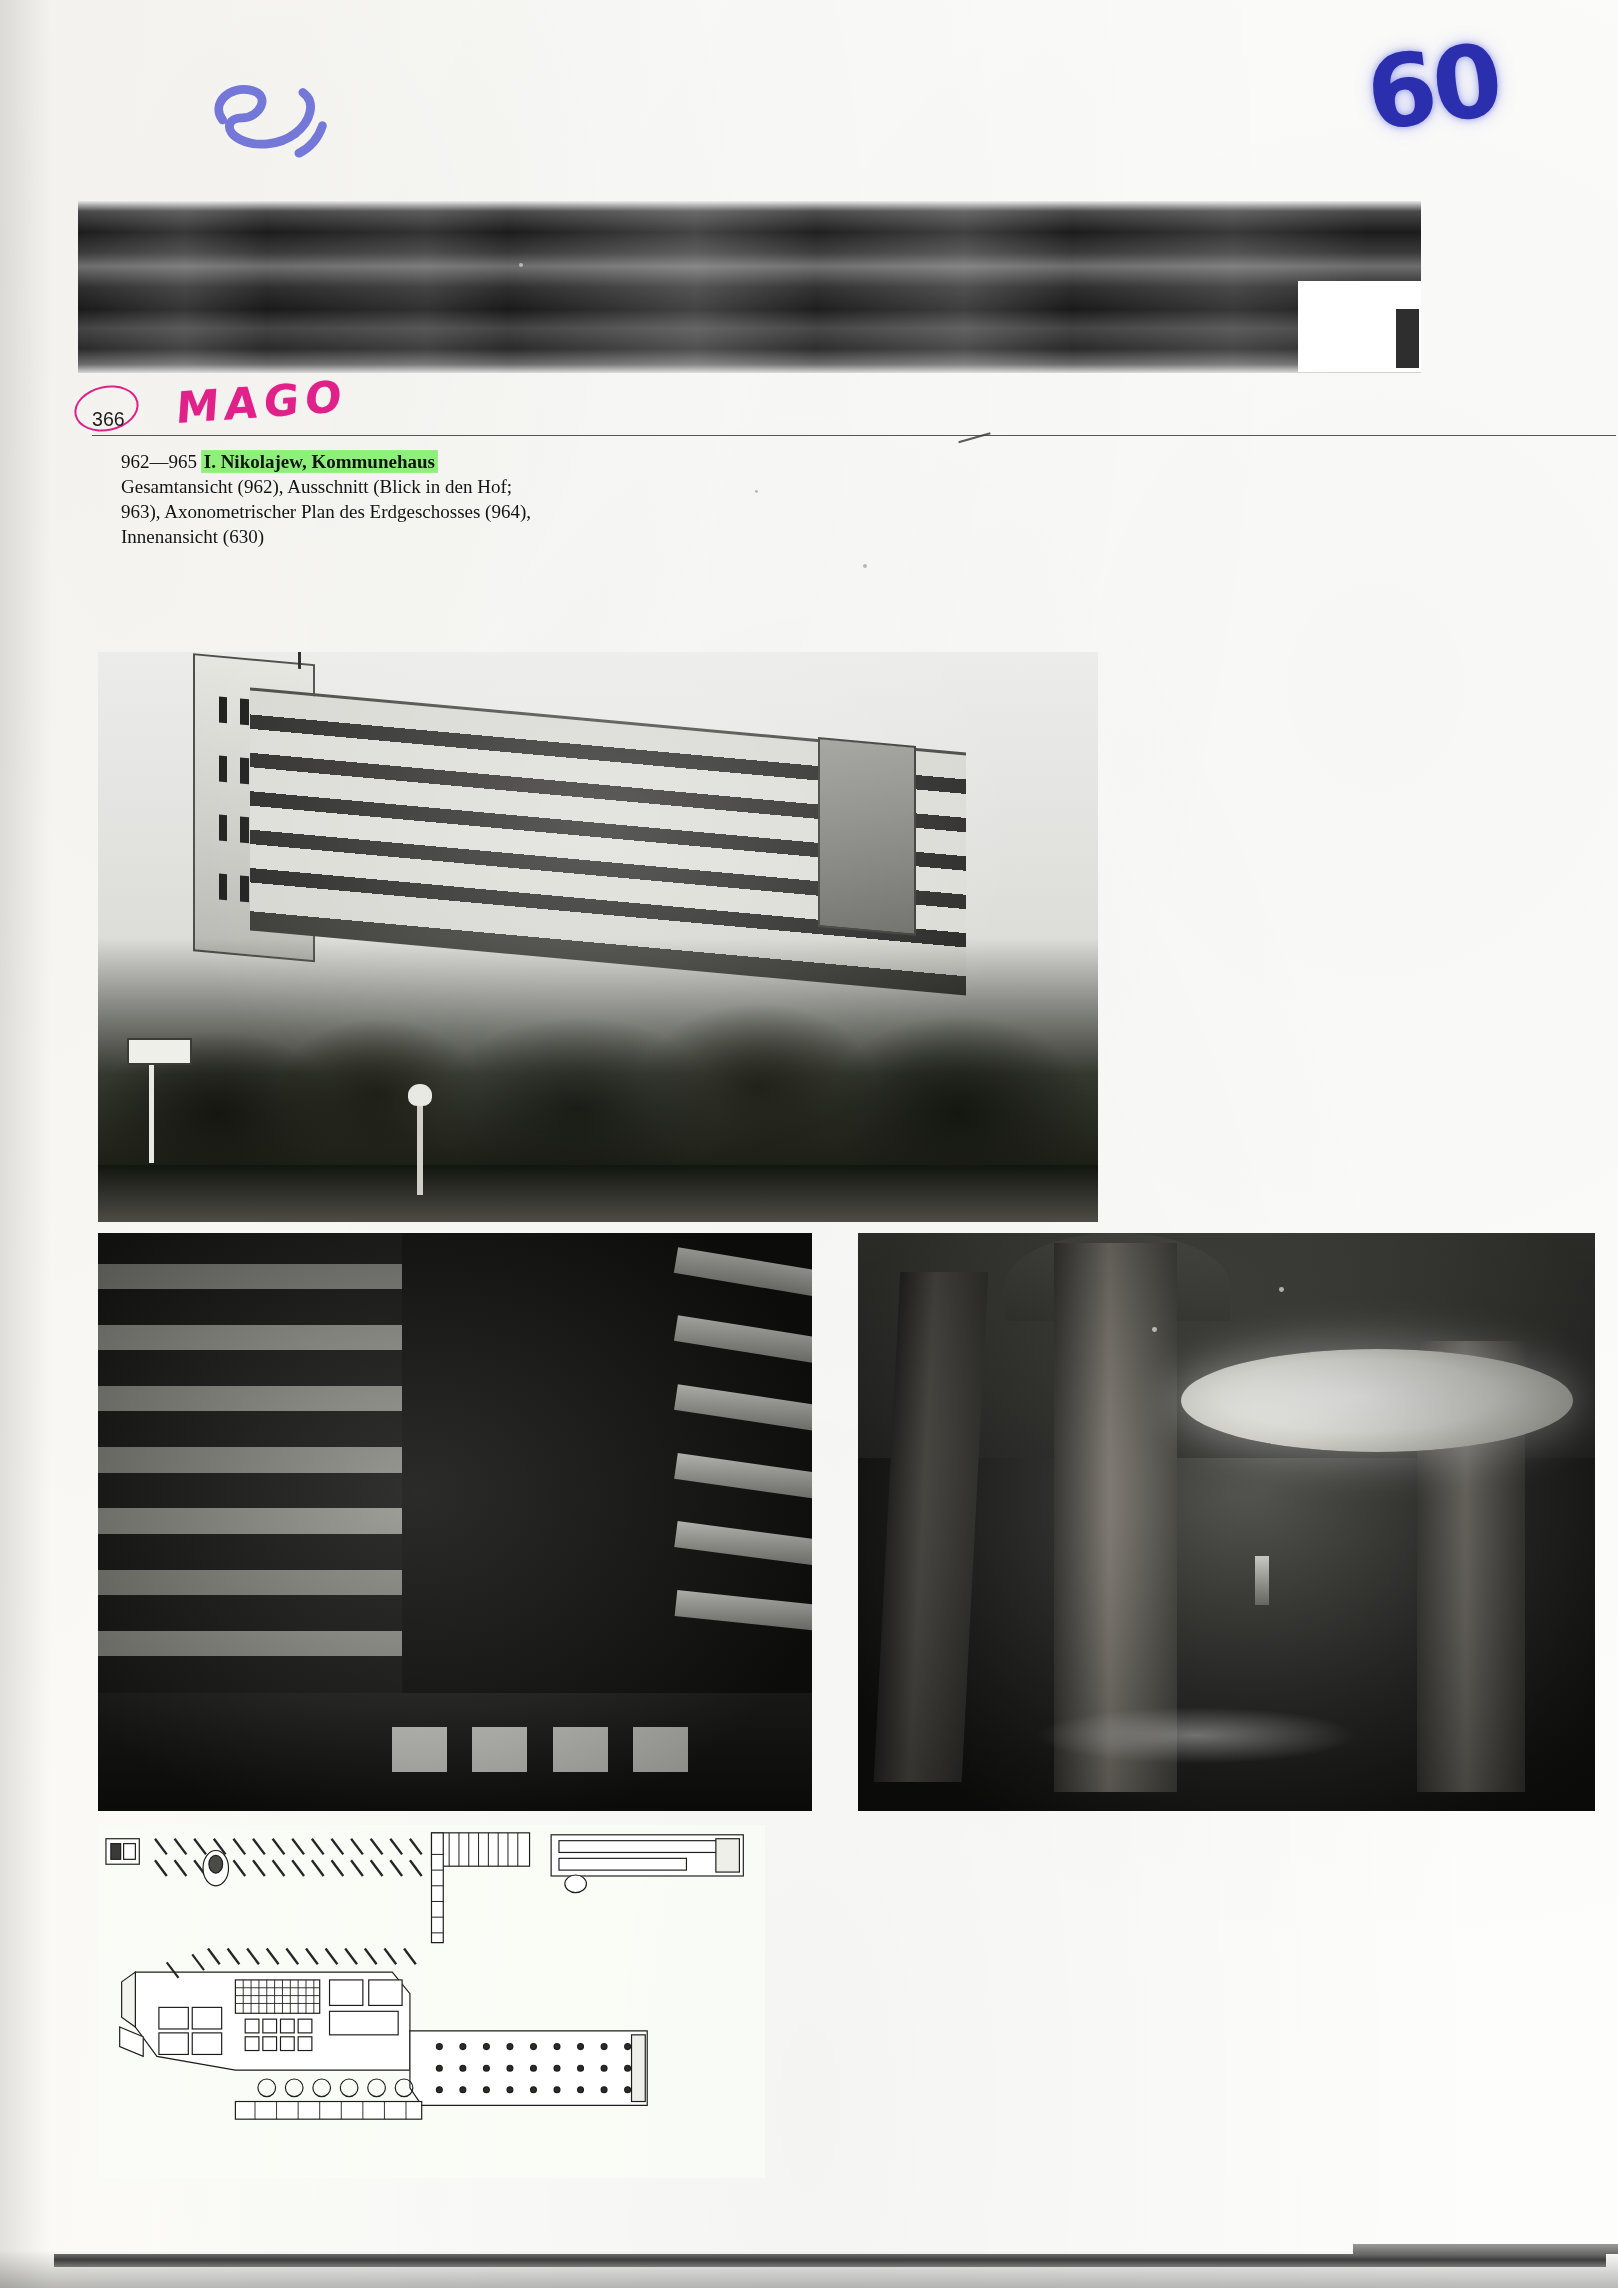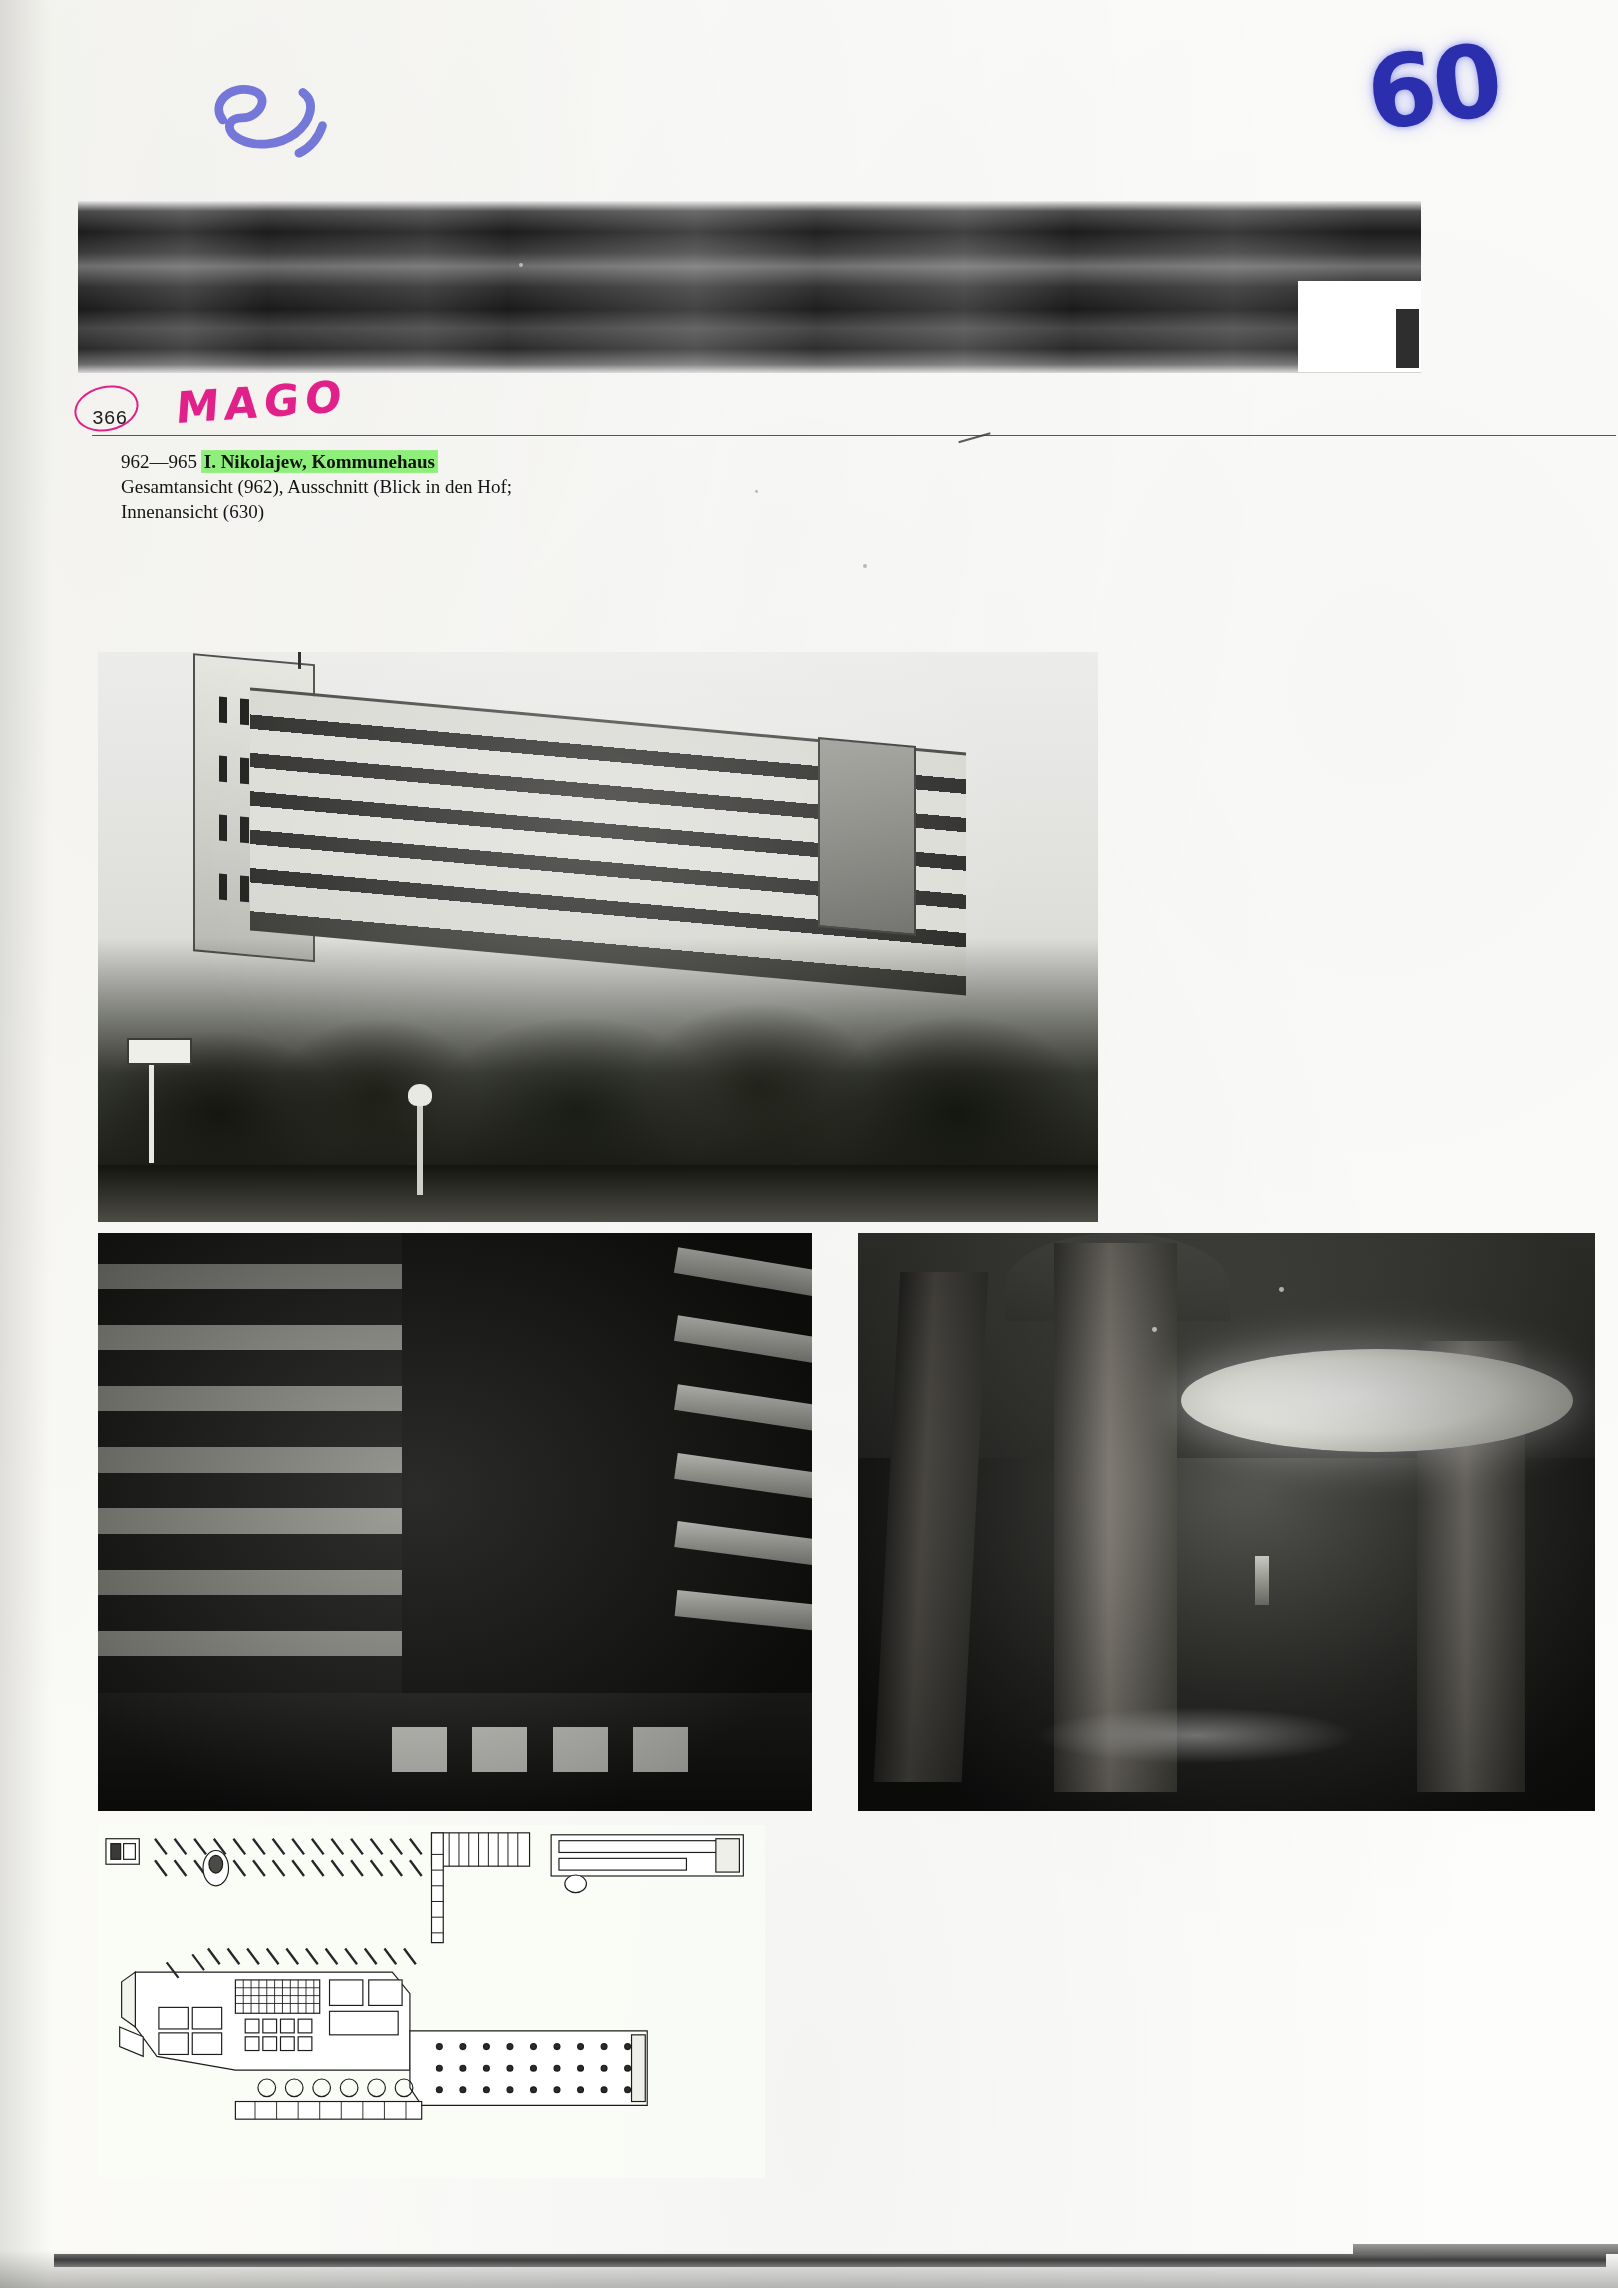--- a/index.html
+++ b/index.html
@@ -166,21 +166,21 @@
     opacity: .8;
   }
 
   
   .folio {
     position: absolute;
     left: 92px;
     top: 408px;
     font-size: 19.6px;
     color: #1d1d1d;
-    font-family: Liberation Mono, monospace;
+    font-family: Liberation Sans, sans-serif;
   }
   .hrule {
     position: absolute;
     left: 92px;
     top: 435px;
     width: 1524px;
     height: 1px;
     background: #3a3a3a;
     opacity: .85;
   }
@@ -449,20 +449,21 @@
 
   <div class="folio">366</div>
   <div class="hrule"></div>
 
   <div class="caption">
     <div class="line">
       <span>962—965</span>
       <span class="hl bold">I. Nikolajew, Kommunehaus</span>
     </div>
     <div class="line">Gesamtansicht (962), Ausschnitt (Blick in den Hof;</div>
+    <div class="line">963), Axonometrischer Plan des Erdgeschosses (964),</div>
     <div class="line">Innenansicht (630)</div>
   </div>
 
   <div class="fig" id="fig-962">
     <div class="sky"></div>
     <div class="bldg">
       <div class="tower">
         <div class="win" style="left:23.5px; top:39px"></div>
         <div class="win" style="left:45px; top:39px"></div>
         <div class="win" style="left:23.5px; top:98px"></div>

